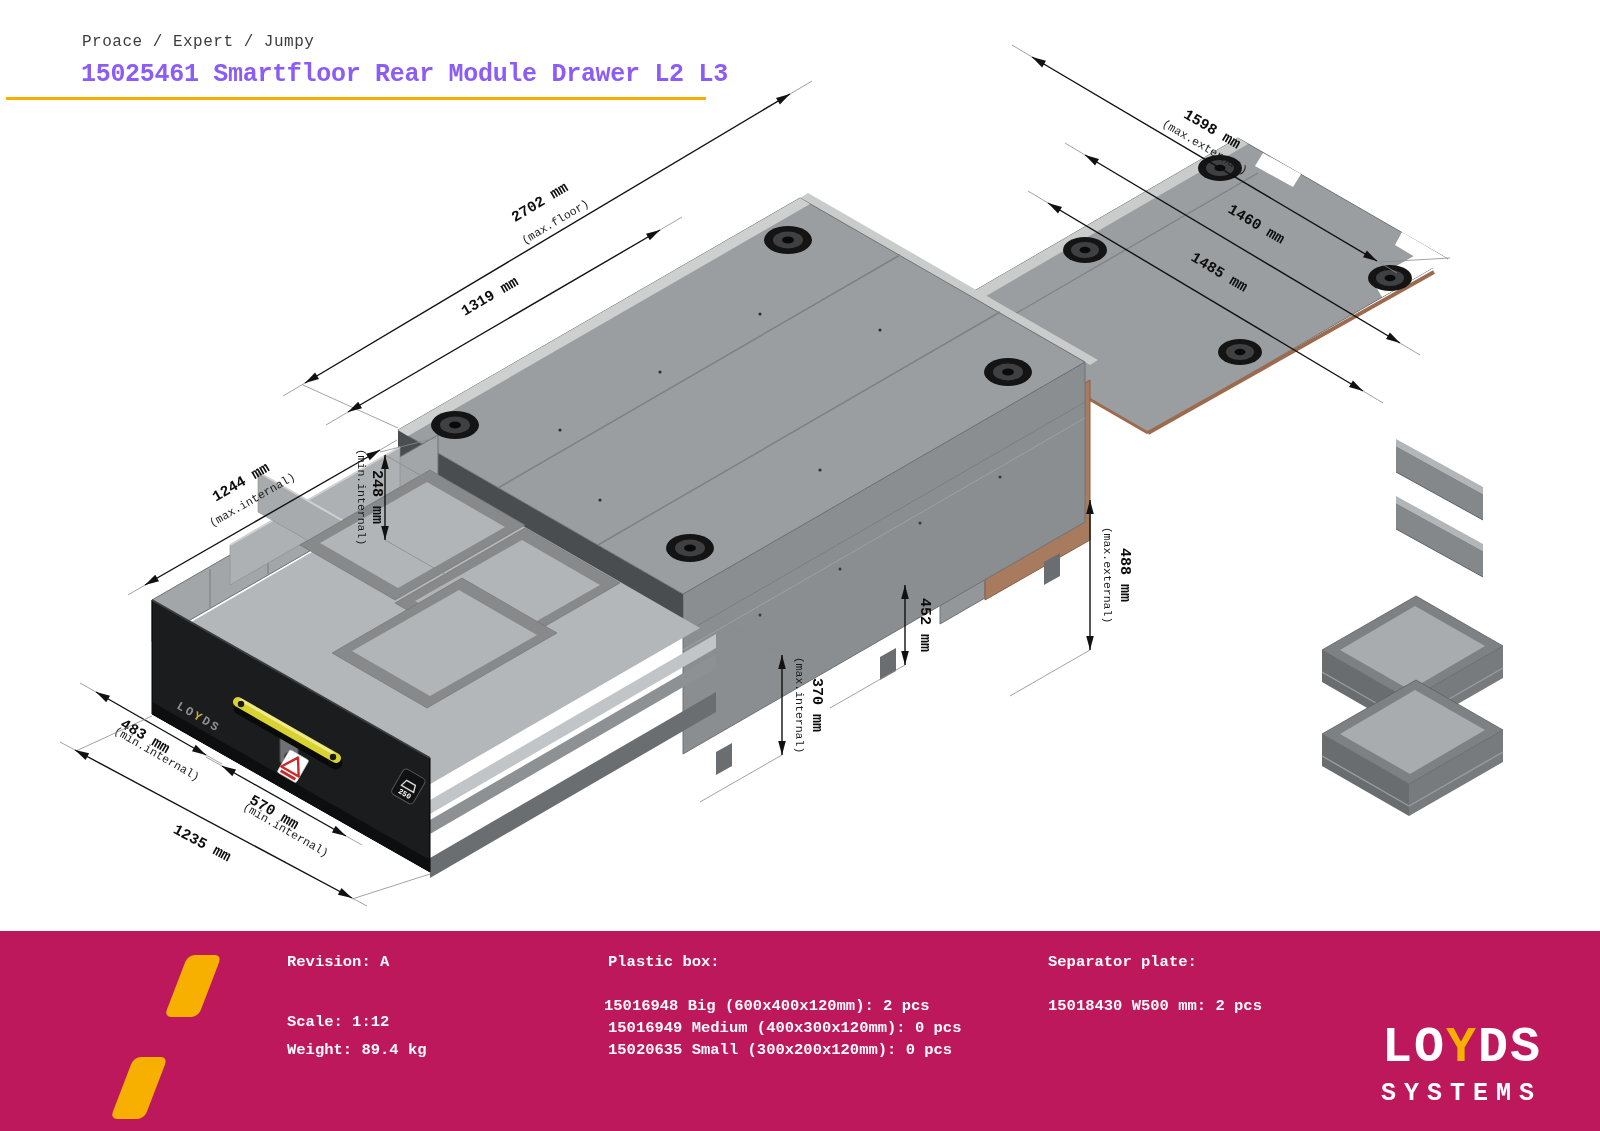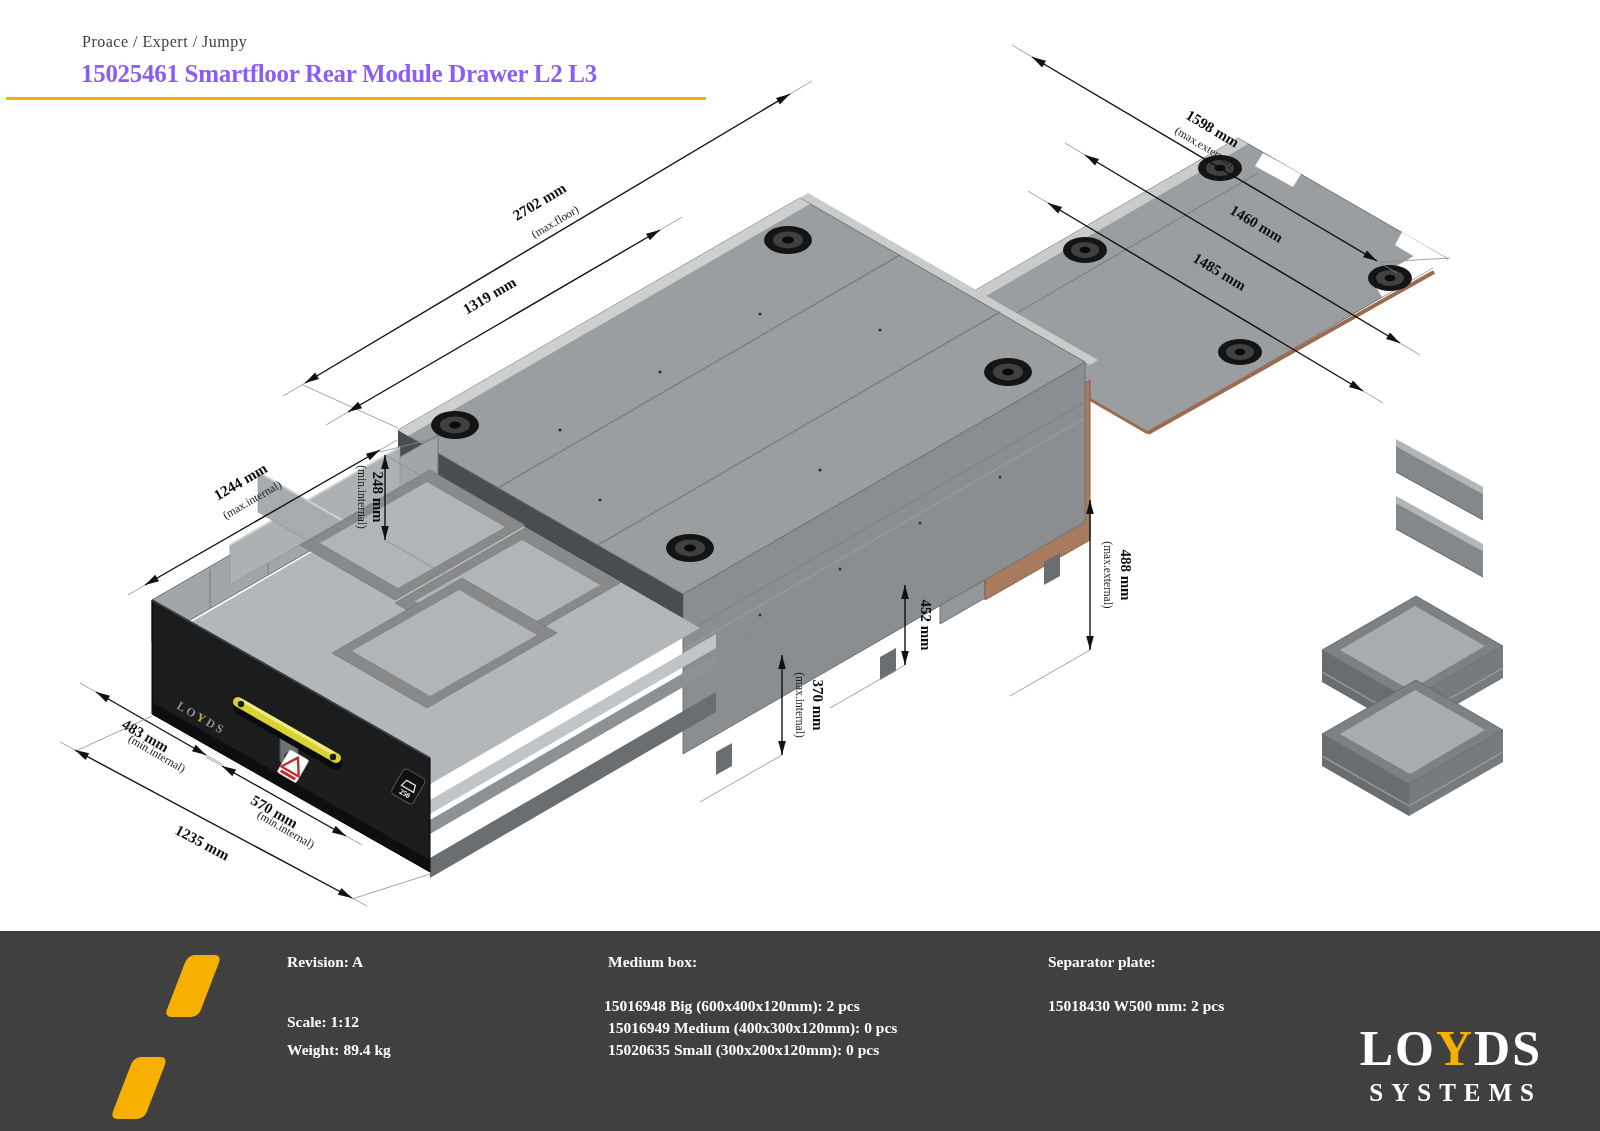--- a/index.html
+++ b/index.html
@@ -1,31 +1,31 @@
 <!DOCTYPE html>
 <html><head>
 <meta charset="utf-8">
 <style>
   html,body{margin:0;padding:0;background:#ffffff;}
   .page{position:relative;width:1600px;height:1131px;overflow:hidden;background:#fff;
-        font-family:Liberation Serif, serif;}
+        font-family:Liberation Mono, monospace;}
   
   .header{position:absolute;left:0;top:0;width:100%;z-index:5;}
   .breadcrumb{position:absolute;left:82px;top:33px;font-size:16px;color:#3d3d3d;letter-spacing:.5px;}
   .title{position:absolute;left:81px;top:60px;font-size:25px;font-weight:800;color:#8b5cf6;letter-spacing:-0.3px;white-space:nowrap;}
   .title-underline{position:absolute;left:6px;top:97px;width:700px;height:3px;background:#F7AF00;}
   
   svg.drawing{position:absolute;left:0;top:0;}
   .dim{stroke:#111;stroke-width:1.4;fill:none;}
   .ext{stroke:#8a8a8a;stroke-width:0.8;fill:none;}
   .dv{font-size:15px;font-weight:bold;fill:#0d0d0d;text-anchor:middle;}
   .dn{font-size:11.5px;fill:#1a1a1a;text-anchor:middle;}
   .edge{stroke:#6f7274;stroke-width:1;}
   
-  .footer{position:absolute;left:0;top:931px;width:1600px;height:200px;background:#404040;z-index:6;}
+  .footer{position:absolute;left:0;top:931px;width:1600px;height:200px;background:#be185d;z-index:6;}
   .ymark{position:absolute;width:34px;height:62px;background:#F7AF00;border-radius:7px;transform:skewX(-21deg);}
   .f-text{position:absolute;color:#fafafa;font-size:15.5px;font-weight:bold;white-space:nowrap;}
   .logo{position:absolute;right:58px;top:88px;font-size:50px;font-weight:800;color:#ffffff;letter-spacing:2px;}
   .logo .y{color:#F7AF00;}
   .logo-sub{position:absolute;right:58px;top:148px;font-size:25px;font-weight:bold;color:#fff;letter-spacing:8px;}
 </style>
 </head>
 <body>
 
 <div class="page">
@@ -333,21 +333,21 @@
   </svg>
 
   <div class="footer">
     <div class="ymark" style="left:176px;top:24px;"></div>
     <div class="ymark" style="left:122px;top:126px;"></div>
 
     <div class="f-text" style="left:287px;top:22px;">Revision: A</div>
     <div class="f-text" style="left:287px;top:82px;text-align:right;">Scale: 1:12</div>
     <div class="f-text" style="left:287px;top:110px;">Weight: 89.4 kg</div>
 
-    <div class="f-text" style="left:608px;top:22px;">Medium box:</div>
+    <div class="f-text" style="left:608px;top:22px;">Plastic box:</div>
     <div class="f-text" style="left:604px;top:66px;">15016948 Big (600x400x120mm): 2 pcs</div>
     <div class="f-text" style="left:608px;top:88px;">15016949 Medium (400x300x120mm): 0 pcs</div>
     <div class="f-text" style="left:608px;top:110px;">15020635 Small (300x200x120mm): 0 pcs</div>
 
     <div class="f-text" style="left:1048px;top:22px;text-align:right;">Separator plate:</div>
     <div class="f-text" style="left:1048px;top:66px;">15018430 W500 mm: 2 pcs</div>
 
     <div class="logo"><span>LO</span><span class="y">Y</span><span>DS</span></div>
     <div class="logo-sub">SYSTEMS</div>
   </div>

